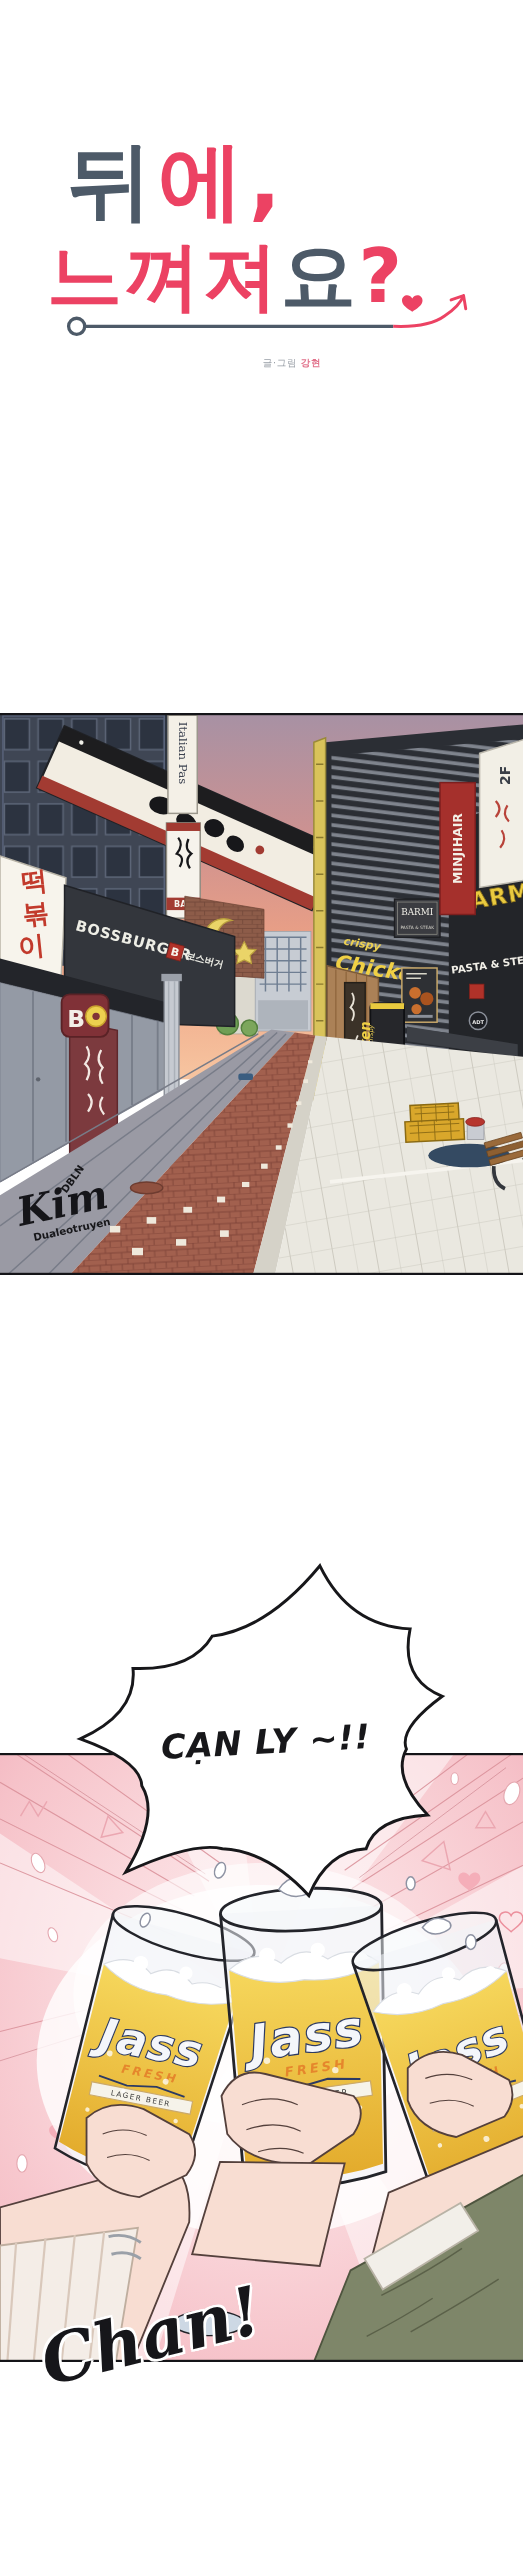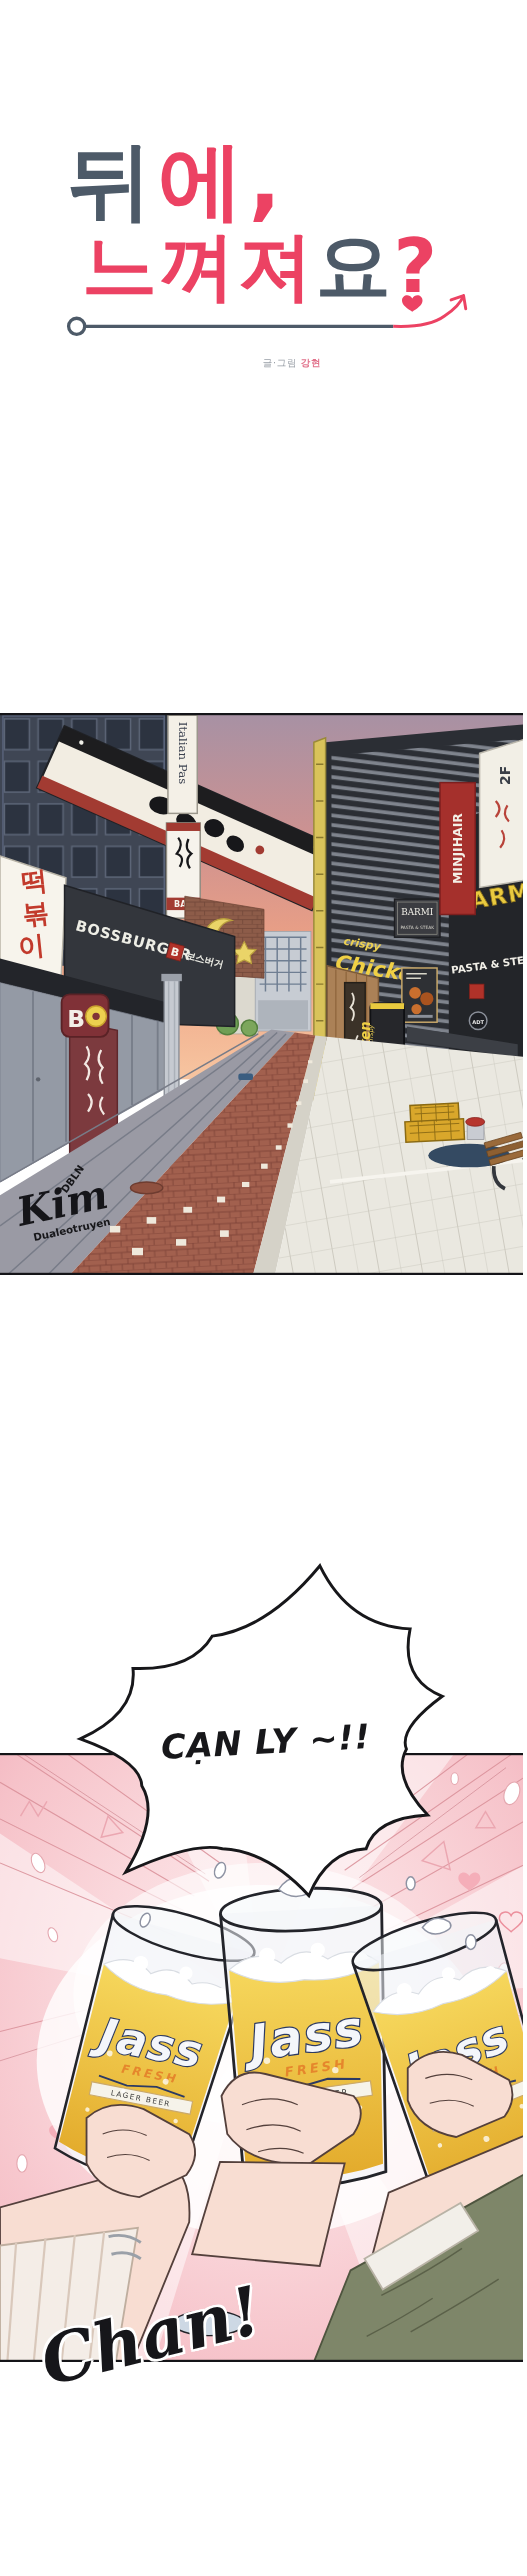--- a/index.html
+++ b/index.html
@@ -1,21 +1,21 @@
 <!DOCTYPE html>
 <html style="font-size:11.7px"><head>
 <meta charset="utf-8">
 <style>
   html,body{margin:0;padding:0;background:#ffffff;}
   .page{position:relative;width:523px;height:2576px;background:#fff;overflow:hidden;
         font-family:"DejaVu Sans","Liberation Sans",sans-serif;}
   
   .title-block{position:absolute;left:0;top:138px;width:528px;}
   .title-line1{padding-left:67px;font-size:85px;font-weight:900;letter-spacing:5.9px;line-height:1;}
-  .title-line2{padding-left:82px;margin-top:6px;font-size:75px;font-weight:900;letter-spacing:2.9px;line-height:1;}
+  .title-line2{padding-left:47px;margin-top:16px;font-size:75px;font-weight:900;letter-spacing:2.9px;line-height:1;}
   .t-dark{color:#4d5a68;}
   .t-pink{color:#ec4263;}
   .title-underline{position:absolute;left:62px;top:150px;width:425px;height:81px;}
   .credit{position:absolute;left:0;top:357px;width:528px;text-align:center;font-size:9.5px;letter-spacing:0.7px;padding-left:28px;}
   .credit .c-label{color:#9aa0a8;}
   .credit .c-name{color:#e2738c;font-weight:bold;}
   
   .street{position:absolute;left:0;top:713px;width:528px;height:562px;display:block;}
   .toast{position:absolute;left:0;top:1753px;width:528px;height:609px;display:block;}
   .bubble{position:absolute;left:67px;top:1557px;width:390px;height:368px;display:block;}

